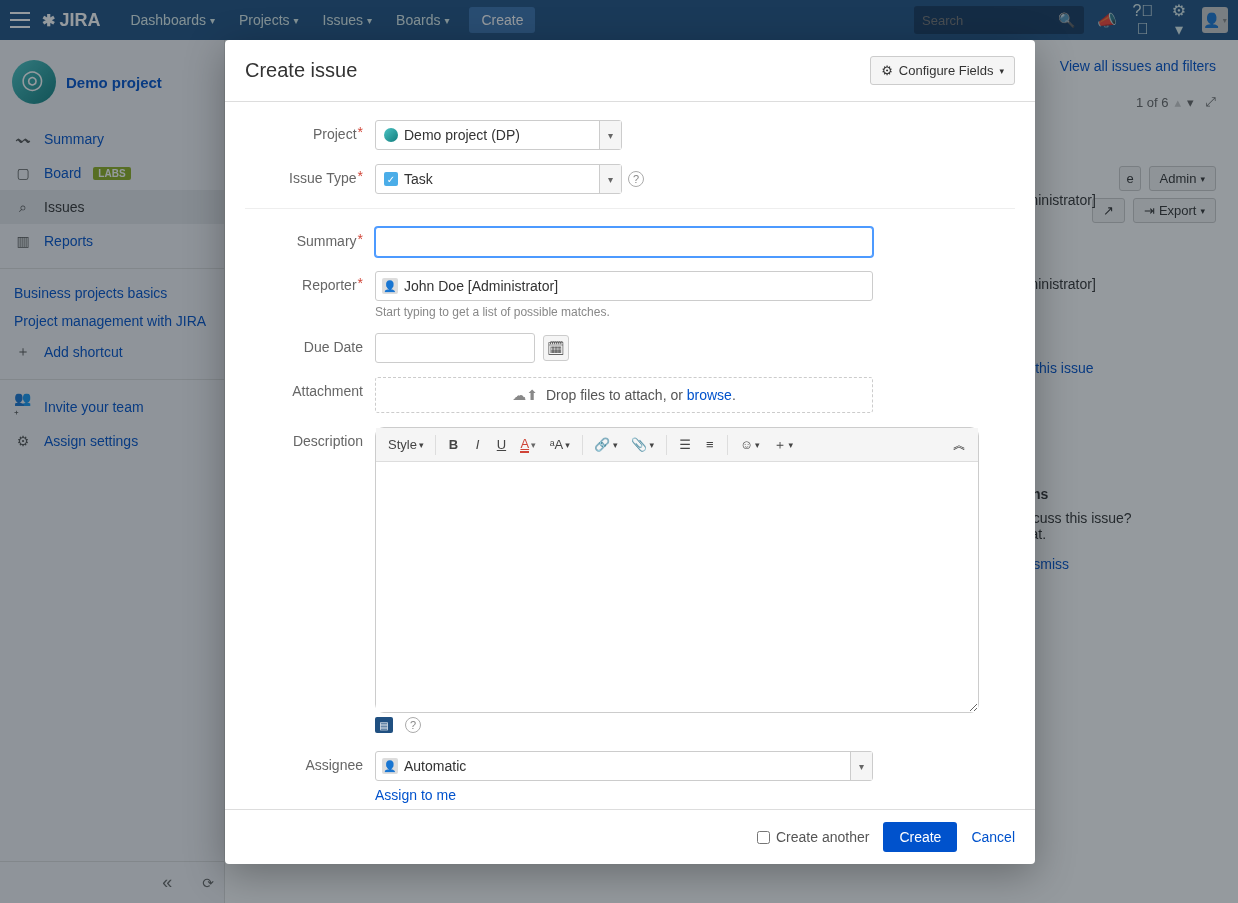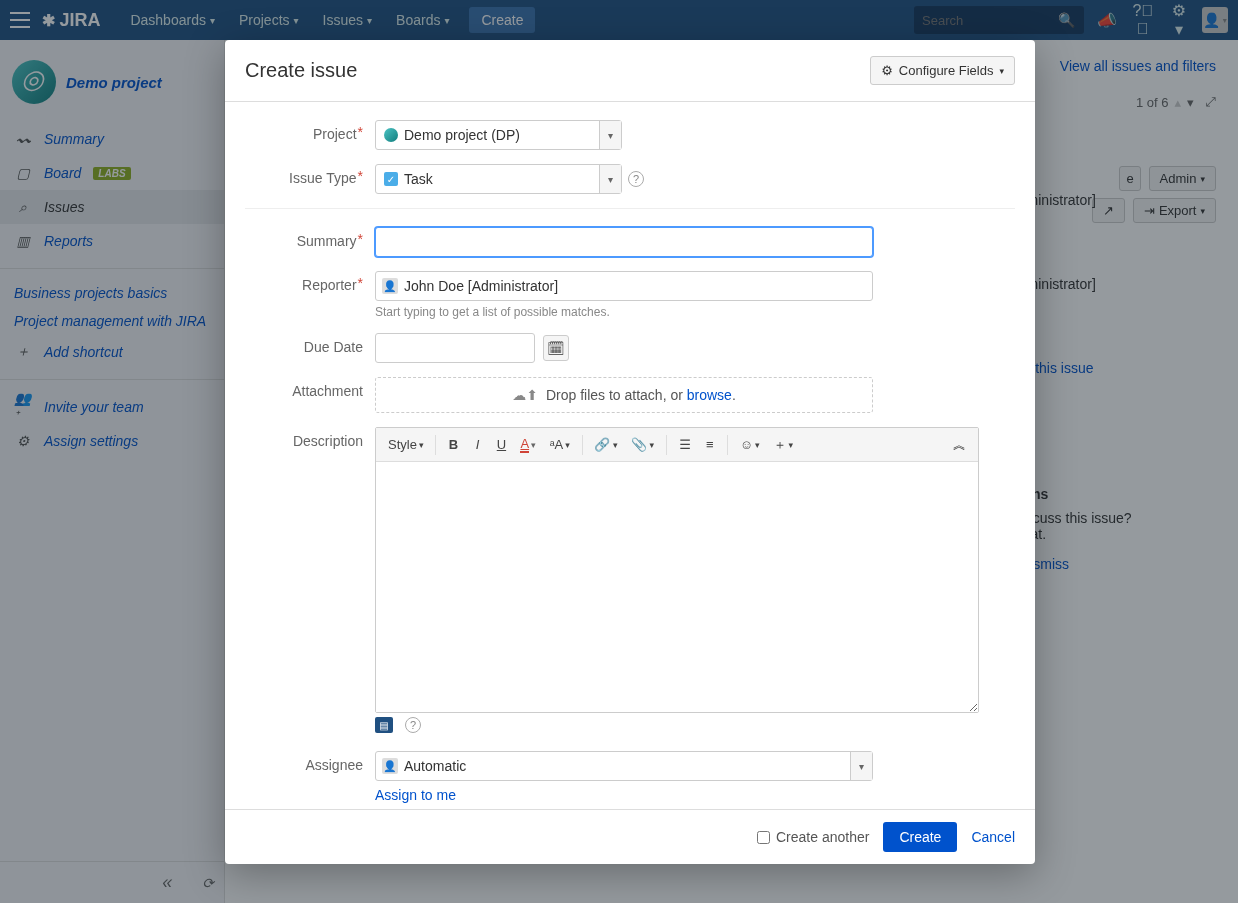--- a/index.html
+++ b/index.html
@@ -12,21 +12,21 @@
 .nav-item { color: #dee; padding: 16px 12px; font-size: 14px; cursor: pointer; display:flex; align-items:center; height:40px;}
 .nav-item .caret { margin-left: 4px; font-size: 10px; }
 .create-btn { background: #3b73af; padding: 5px 12px; border-radius: 3px; margin-left: 8px; cursor:pointer; font-size:14px;}
 .topnav-right { margin-left: auto; display: flex; align-items: center; gap: 10px; }
 .search-box { background: #15375d; border-radius: 3px; width: 170px; height: 28px; display: flex; align-items: center; padding: 0 8px; color:#ddd;}
 .search-box input { background: transparent; border: none; color: #84cc16; outline:none; width:130px; font-size:13px;}
 .top-icon { color: #dee; font-size: 16px; width:26px; text-align:center; cursor:pointer;}
 .avatar-top { width: 26px; height: 26px; background:#ccc; border-radius:3px; display:flex; align-items:center; justify-content:center; color:#888;}
 
 .layout { display: flex; height: calc(100% - 40px); }
-.sidebar { width: 225px; background: #f4f5f7; border-right: 1px solid #ddd; padding-top: 10px; display:flex; flex-direction:column;font-style:italic;}
+.sidebar { width: 225px; background: #f4f5f7; border-right: 1px solid #ddd; padding-top: 10px; display:flex; flex-direction:column;}
 .proj-header { display:flex; align-items:center; padding: 10px 12px 18px;}
 .proj-icon { width:44px; height:44px; border-radius:50%; background: linear-gradient(135deg,#4cc4c4,#117d7d); margin-right:10px; position:relative;}
 .proj-icon::after{content:"◎"; color:#fff; font-size:26px; position:absolute; left:9px; top:4px;}
 .proj-name { color: #0052cc; font-weight:bold; font-size:15px;}
 .side-item { display:flex; align-items:center; padding: 8px 14px; color:#0052cc; cursor:pointer; gap:12px; font-size:14px;}
 .side-item.active { background:#e4e6ea; color:#333;}
 .side-ico { width:18px; height:18px; display:flex; align-items:center; justify-content:center; color:#555;}
 .labs-badge { background:#8eb021; color:#fff; font-size:10px; padding:1px 5px; border-radius:2px; font-weight:bold;}
 .side-sep { height:1px; background:#ddd; margin: 10px 0;}
 .side-link { padding: 6px 14px; color:#0052cc; cursor:pointer; font-size:14px;}
@@ -62,21 +62,21 @@
 .hr { border:none; border-top:1px solid #eee; margin:12px 0 18px;}
 .text-input { border:1px solid #ccc; border-radius:3px; height:30px; width:498px; padding:0 8px; font-size:14px;}
 .text-input.focused{ border:1px solid #4c9aff; box-shadow:0 0 0 1px #4c9aff;}
 .inline-ico { width:16px;height:16px;background:#ddd;border-radius:2px;display:inline-flex;align-items:center;justify-content:center;color:#888;font-size:11px;}
 .reporter-ctrl{border:1px solid #ccc;border-radius:3px;height:30px;width:498px;display:flex;align-items:center;padding:0 6px;gap:6px;}
 .hint{color:#888;font-size:12px;margin-top:4px;}
 .attach-box{border:1px dashed #ccc;border-radius:3px;height:36px;width:498px;display:flex;align-items:center;justify-content:center;gap:8px;color:#555;font-size:14px;}
 .date-row{display:flex;gap:8px;align-items:center;}
 .date-input{border:1px solid #ccc;border-radius:3px;height:30px;width:160px;}
 .cal-btn{border:1px solid #ccc;border-radius:3px;width:26px;height:26px;display:flex;align-items:center;justify-content:center;cursor:pointer;background:#f5f5f5;}
-.editor{border:1px solid #ccc;border-radius:2px;width:604px;}
+.editor{border:1px solid #ccc;border-radius:9px;width:604px;}
 .toolbar{display:flex;align-items:center;background:#f5f5f5;border-bottom:1px solid #ddd;height:34px;padding:0 6px;gap:2px;flex-wrap:nowrap;}
 .tb-btn{padding:4px 6px;color:#444;cursor:pointer;font-size:13px;display:flex;align-items:center;gap:2px;border-radius:3px; min-width:22px; justify-content:center;}
 .tb-sep{width:1px;height:20px;background:#ddd;margin:0 4px;}
 .editor-body{height:250px;background:#fff;resize:vertical;overflow:auto;}
 .editor-footer{display:flex;gap:6px;padding:4px 0;}
 .small-ico{width:18px;height:16px;background:#205081;border-radius:2px;color:#fff;font-size:10px;display:flex;align-items:center;justify-content:center;}
 .assignee-ctrl{border:1px solid #ccc;border-radius:3px;height:30px;width:498px;display:flex;align-items:center;}
 .assignee-val{flex:1;padding:0 6px;display:flex;align-items:center;gap:6px;}
 .modal-foot{border-top:1px solid #ddd;padding:12px 20px;display:flex;align-items:center;justify-content:flex-end;gap:14px;}
 .chk{display:flex;align-items:center;gap:6px;color:#555;font-size:14px;}

